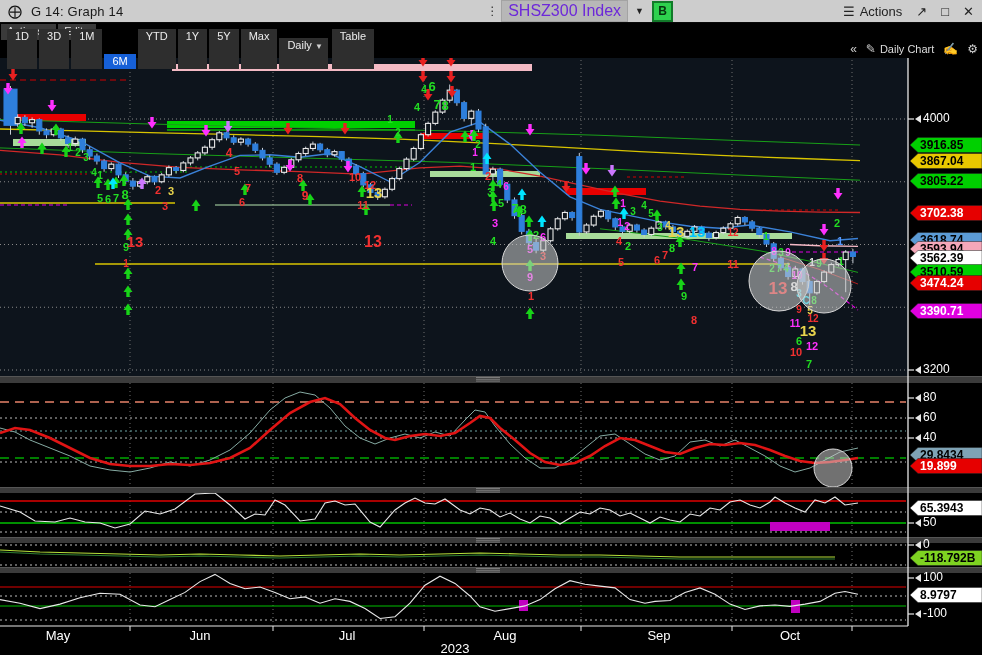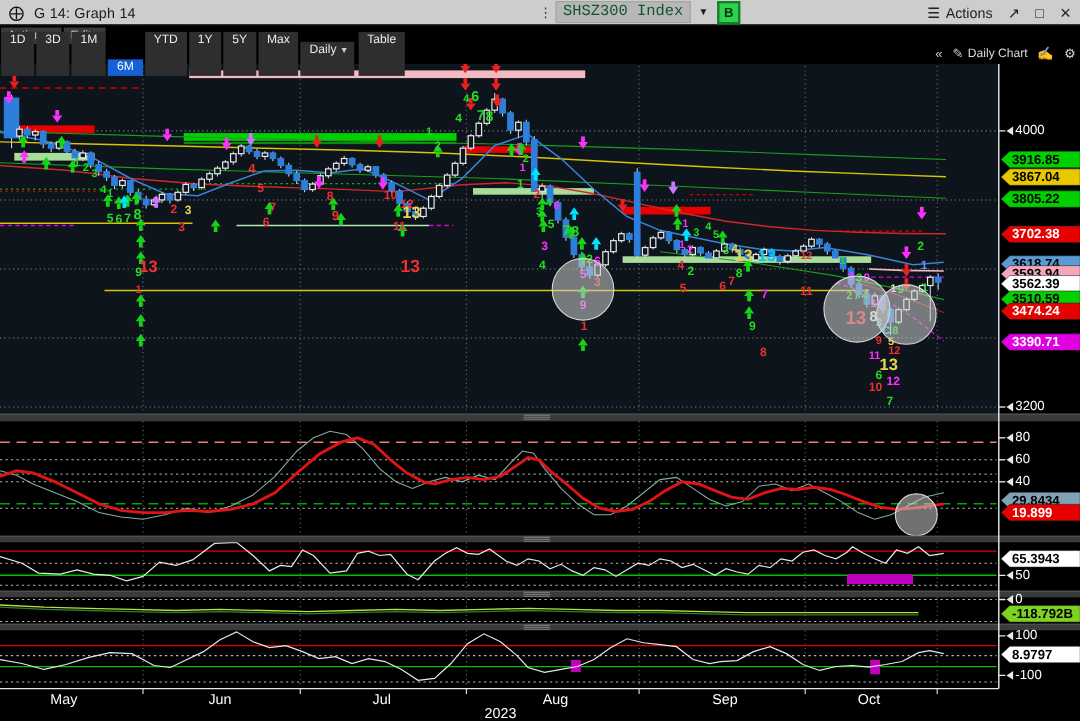--- a/index.html
+++ b/index.html
@@ -2,30 +2,30 @@
 <html><head>
 <meta charset="utf-8">
 <style>
   html,body{margin:0;padding:0;background:#000;}
   body{width:982px;height:655px;overflow:hidden;font-family:"Liberation Sans",sans-serif;-webkit-font-smoothing:antialiased;}
   .titlebar{height:23px;background:#cdcdcd;display:flex;align-items:center;color:#1a1a1a;font-size:13px;border-bottom:1px solid #0a0a0a;box-sizing:border-box;}
   .move-icon{margin:0 9px 0 8px;font-size:14px;color:#111;}
   .tb-title{font-weight:400;letter-spacing:.2px;text-align:right;}
   .tb-mid{display:flex;align-items:center;margin-left:auto;}
   .dots{color:#333;font-size:12px;margin-right:4px;letter-spacing:-1px;}
-  .sec-chip{background:#b7b7b7;color:#14532d;padding:1px 6px;font-size:14px;border:1px solid #a3a3a3;font-family:Liberation Mono, monospace;}
+  .sec-chip{background:#b7b7b7;color:#6d28d9;padding:1px 6px;font-size:16px;border:1px solid #a3a3a3;}
   .chev{font-size:9px;margin:0 8px 0 7px;color:#222;}
   .b-badge{width:17px;height:17px;background:#2ed14e;border:2px solid #127a2a;color:#06340f;font-weight:bold;font-size:12px;display:flex;align-items:center;justify-content:center;}
   .tb-right{display:flex;align-items:center;margin-left:170px;margin-right:8px;gap:14px;color:#222;}
   .opt{display:flex;align-items:center;gap:5px;font-size:13px;cursor:default;}
   .winbtn{font-size:13px;color:#222;cursor:default;}
   .menubar{height:17px;background:#000;display:flex;align-items:flex-end;gap:2px;padding-left:1px;}
   .menu-item{background:#3a3a3a;color:#e2e2e2;font-size:11px;padding:1px 6px;line-height:13px;}
   .menu-item .arr{color:#9a9a9a;font-size:8px;}
-  .toolbar{height:18px;background:#000;display:flex;align-items:center;padding-left:1px;position:relative;}
+  .toolbar{height:18px;background:#000;display:flex;align-items:center;padding-left:7px;position:relative;}
   .rtab{background:#2e2e2e;color:#ececec;font-size:11px;padding:1px 8px;margin-right:2px;line-height:13px;}
   .rtab.active{background:#1660d8;color:#fff;margin-top:25px;}
   .rtab.period{padding-right:5px;margin-top:9px;}
   .rtab .arr{font-size:8px;color:#cfcfcf;}
   .tool-right{position:absolute;right:4px;top:0;height:18px;display:flex;align-items:center;gap:9px;color:#dcdcdc;font-size:11px;}
   .tool-right .ic{font-size:12px;color:#cfcfcf;}
   #chart{display:block;background:#000;}
   text{font-family:"Liberation Sans","DejaVu Sans",sans-serif;}
 </style>
 </head>

